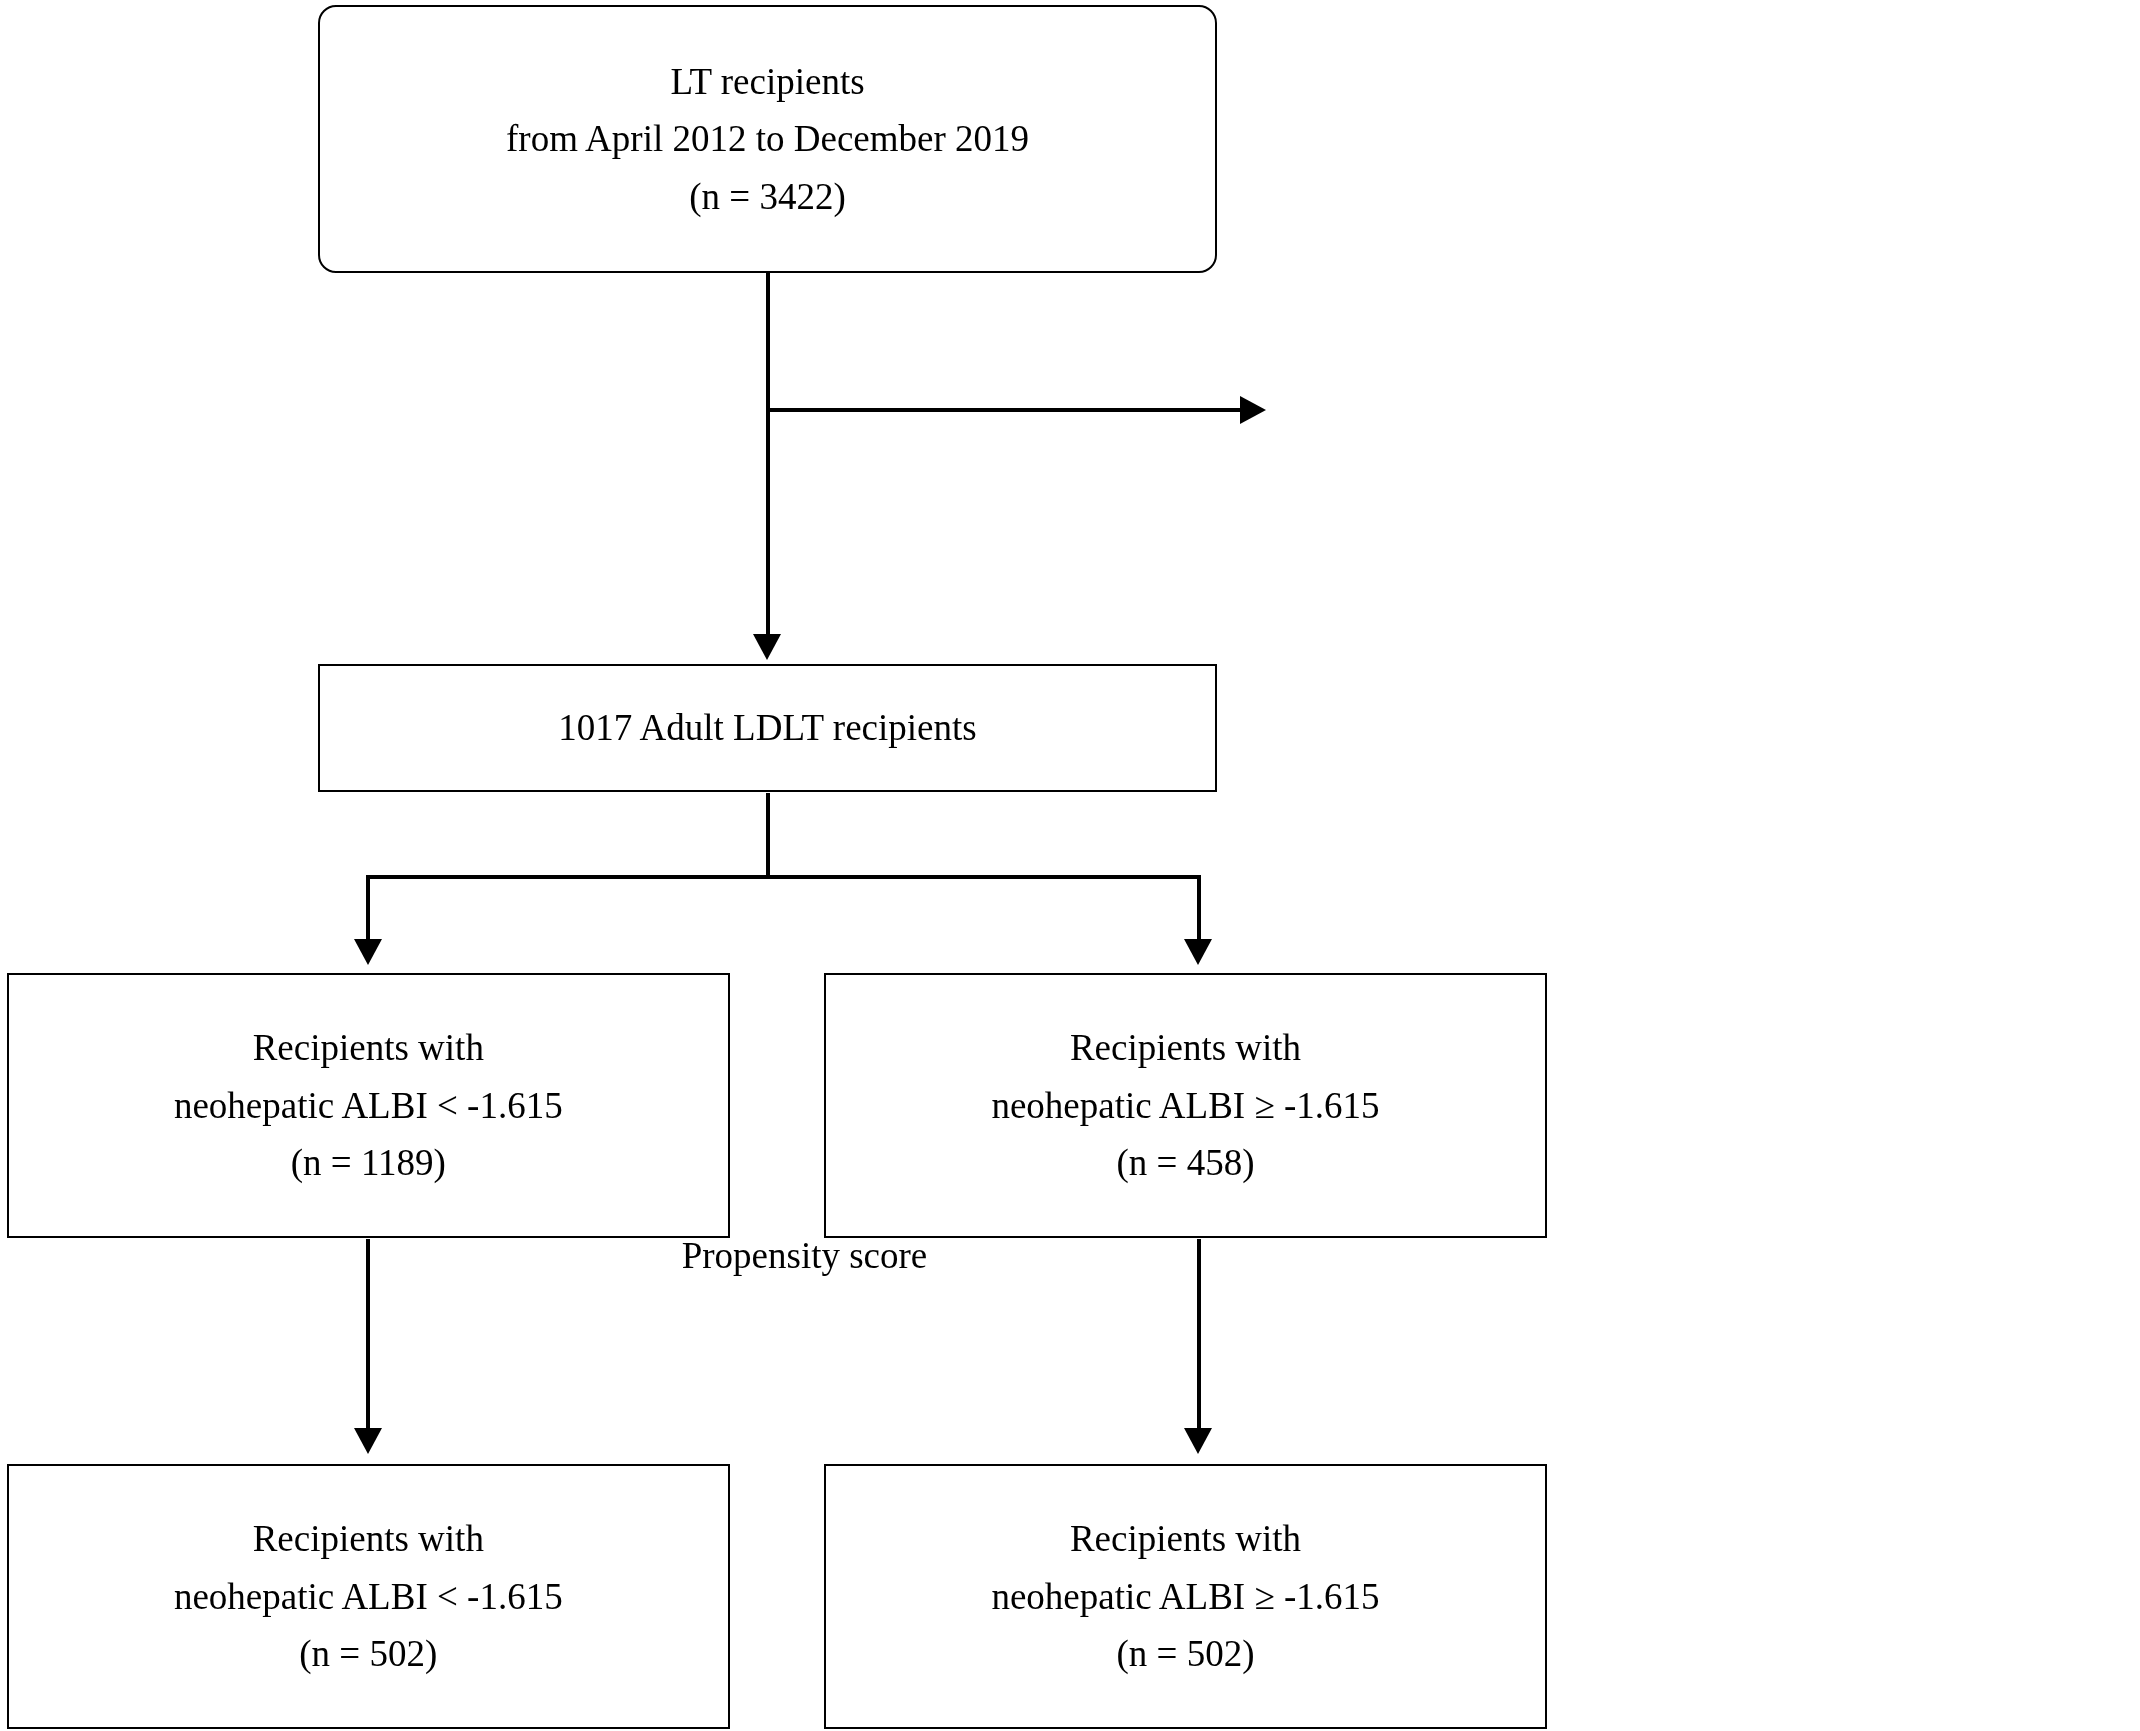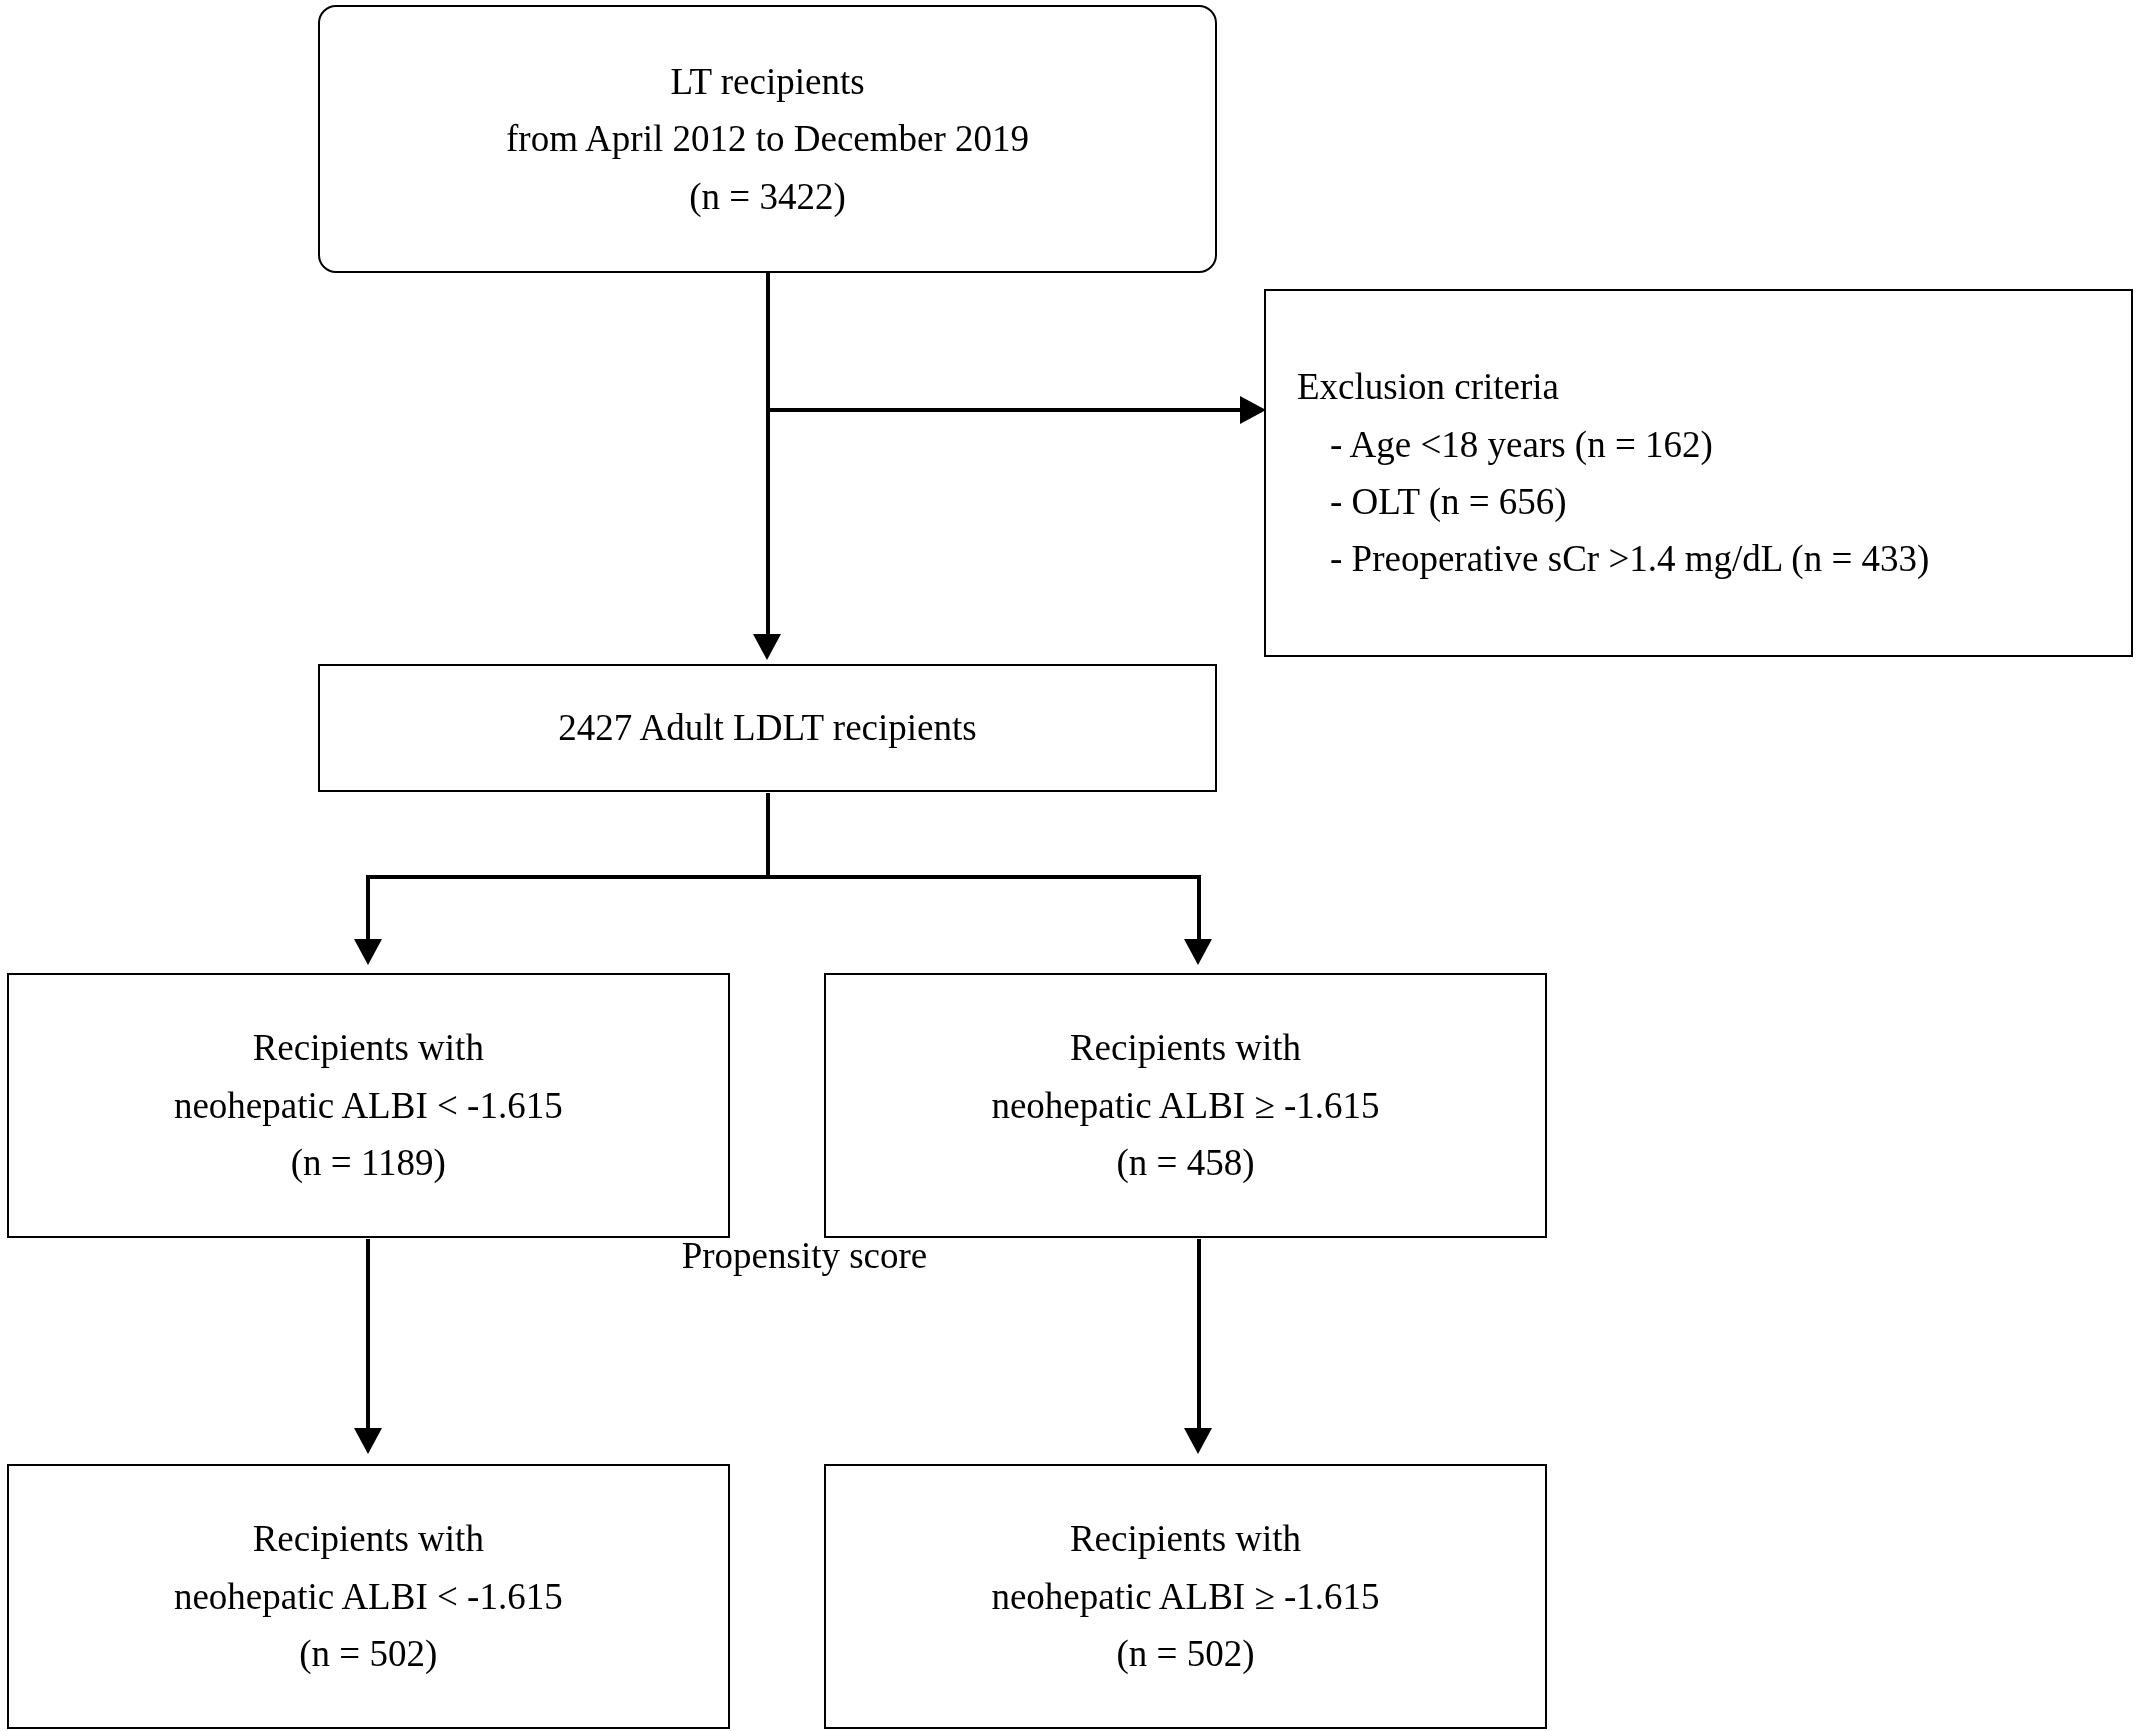--- a/index.html
+++ b/index.html
@@ -78,29 +78,23 @@
     <span class="line-text">from April 2012 to December 2019</span>
     <span class="line-text">(n = 3422)</span>
   </div>
 
   <div class="line vline" style="left:766px; top:273px; width:4.3px; height:370px;"></div>
   <div class="arrow-down" style="left:753px; top:634px;"></div>
 
   <div class="line hline" style="left:766px; top:408px; width:492px; height:4.3px;"></div>
   <div class="arrow-right" style="left:1240px; top:396px;"></div>
 
-  <div class="box left-align" style="left:1264px; top:289px; width:869px; height:368px;">
-    <span class="line-text">Exclusion criteria</span>
-    <span class="line-text crit-item">- Age &lt;18 years (n = 162)</span>
-    <span class="line-text crit-item">- OLT (n = 656)</span>
-    <span class="line-text crit-item">- Preoperative sCr &gt;1.4 mg/dL (n = 433)</span>
-  </div>
 
   <div class="box" style="left:318px; top:664px; width:899px; height:128px;">
-    <span class="line-text">2427 Adult LDLT recipients</span>
+    <span class="line-text">1017 Adult LDLT recipients</span>
   </div>
 
   <div class="line vline" style="left:766px; top:793px; width:4.3px; height:86px;"></div>
   <div class="line hline" style="left:366px; top:875px; width:835px; height:4.3px;"></div>
   <div class="line vline" style="left:366px; top:875px; width:4.3px; height:73px;"></div>
   <div class="line vline" style="left:1197px; top:875px; width:4.3px; height:73px;"></div>
   <div class="arrow-down" style="left:354px; top:939px;"></div>
   <div class="arrow-down" style="left:1184px; top:939px;"></div>
 
   <div class="box" style="left:6.8px; top:973px; width:723px; height:265px;">

